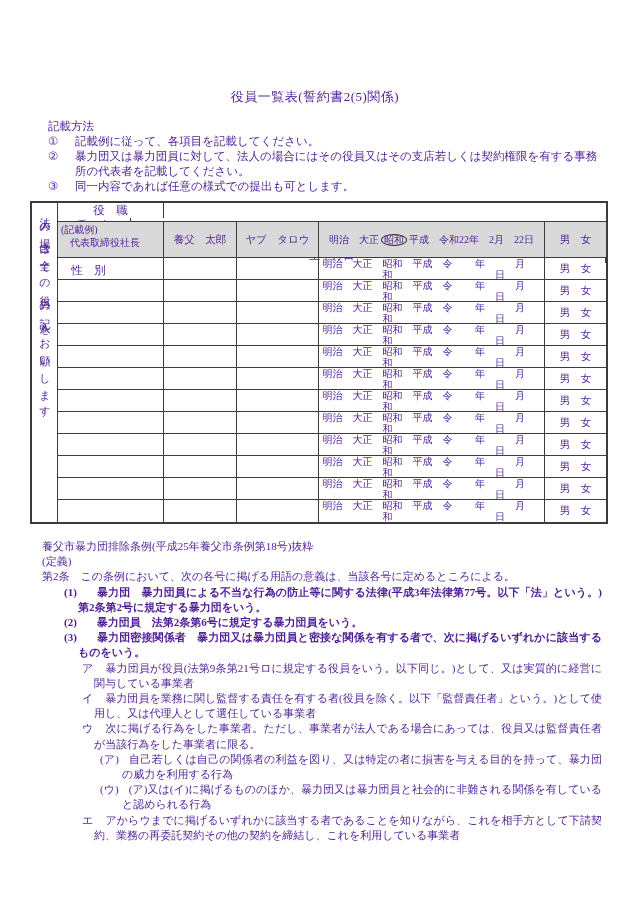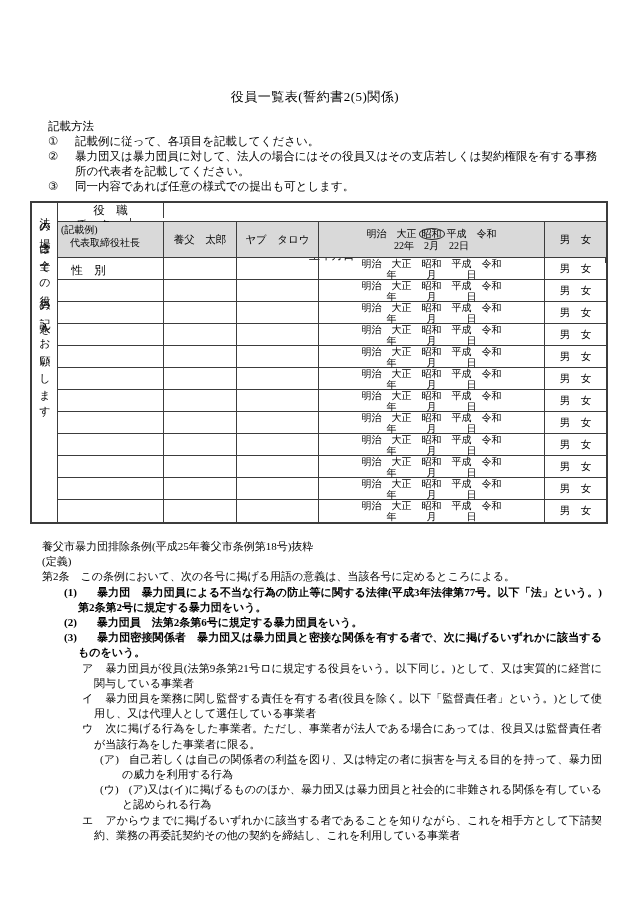--- a/index.html
+++ b/index.html
@@ -1,21 +1,21 @@
 <!DOCTYPE html>
 <html><head>
 <meta charset="utf-8">
 <style>
   * { margin:0; padding:0; box-sizing:border-box; }
   html,body { background:#888; }
   .page {
     width:630px; height:903px; background:#ffffff; margin:0 auto;
     position:relative; overflow:hidden;
     font-family:"Liberation Serif","DejaVu Serif",serif;
-    color:#000000;
+    color:#4c1d95;
   }
   
   .title { padding-top:88px; text-align:center; font-size:13px; letter-spacing:0.5px; }
   
   .instr { margin:13px 28px 0 48px; font-size:11.5px; line-height:15px; }
   .instr-head { margin-bottom:0px; }
   .instr-item { padding-left:27px; text-indent:-27px; }
   .instr-item .num { display:inline-block; width:27px; text-indent:0; }
   
   .ftable {
@@ -41,21 +41,21 @@
   .r-head .cell {
     display:flex; align-items:center; justify-content:center;
     font-size:11.5px;
   }
   .r-ex { height:36px; background:#d9d9d9; }
   .r-empty { height:22px; }
   .role-ex { font-size:10px; line-height:12.5px; padding:2px 0 0 3px; }
   .role-ex .l2 { padding-left:9px; }
   .mid { display:flex; align-items:center; justify-content:center; font-size:10.5px; }
   .birth-cell {
-    display:flex; flex-direction:column; justify-content:center; align-items:center;
+    display:flex; flex-direction:row; justify-content:center; align-items:center;
     font-size:10px; line-height:11px; text-align:center;
   }
   .sex-cell { display:flex; align-items:center; justify-content:center; font-size:10.5px; }
   .circle {
     display:inline-block; border:1px solid #2a2a2a; border-radius:50%;
     padding:0 2px; margin:0 2px; line-height:10px;
   }
   
   .ord { margin:15px 28px 0 42px; font-size:11px; line-height:15.2px; }
   .ord p { text-align:justify; }

